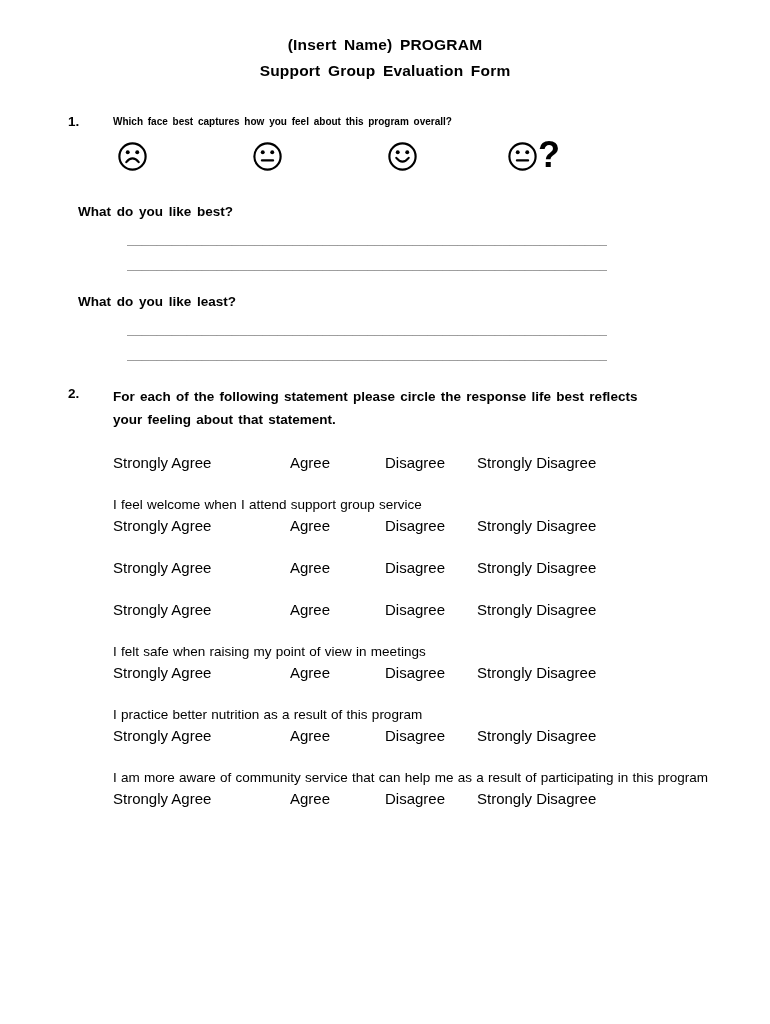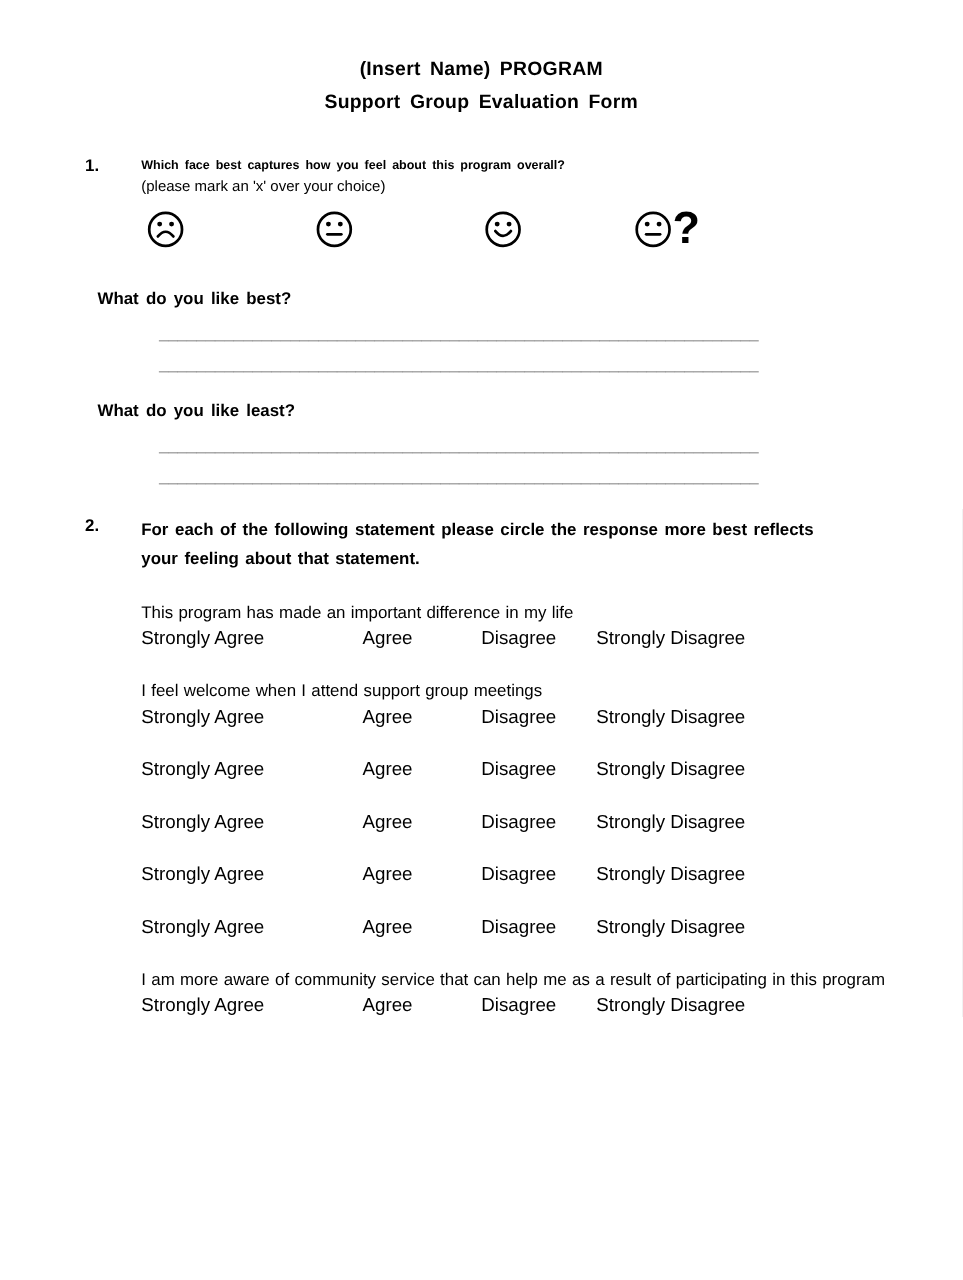--- a/index.html
+++ b/index.html
@@ -6,21 +6,21 @@
   .page {
     position:relative;
     width:770px; height:1024px;
     margin:0 auto;
     background:#ffffff;
     font-family:"Liberation Sans", sans-serif;
     color:#000;
     overflow:hidden;
   }
   .title-block {
-    padding-top:43px;
+    padding-top:32px;
     text-align:center;
     font-weight:bold;
     font-size:15.5px;
     line-height:26px;
     word-spacing:3px;
     letter-spacing:0.2px;
   }
   .q-row { display:flex; margin-left:68px; }
   .q-num { width:45px; font-weight:bold; font-size:13.5px; line-height:17px; flex:0 0 45px; }
   .q1-section { margin-top:29px; }
@@ -66,21 +66,20 @@
   <div class="title-block">
     <div>(Insert Name) PROGRAM</div>
     <div>Support Group Evaluation Form</div>
   </div>
 
   <div class="q1-section">
     <div class="q-row">
       <div class="q-num">1.</div>
       <div class="q1-text">Which face best captures how you feel about this program overall?</div>
     </div>
-    <div class="instruction">(please mark an 'x' over your choice)</div>
 
     <div class="faces-row" id="faces-row">
         <div class="face" title="sad face" style="left: 117px;">
           <svg width="31" height="31" viewBox="0 0 30 30">
             <circle cx="15" cy="15" r="12.7" fill="none" stroke="#000" stroke-width="2.1"></circle>
             <circle cx="10.4" cy="10.9" r="1.9" fill="#000"></circle>
             <circle cx="19.6" cy="10.9" r="1.9" fill="#000"></circle>
             <path d="M9 20.5 Q15 13.2 21 20.5" fill="none" stroke="#000" stroke-width="2.1" stroke-linecap="round"></path>
           </svg>
         </div>
@@ -120,72 +119,73 @@
     <div class="sub-label least">What do you like least?</div>
     <div class="lines-block">
       <div class="ans-line">______________________________________________________________________</div>
       <div class="ans-line">______________________________________________________________________</div>
     </div>
   </div>
 
   <div class="q2-section">
     <div class="q-row">
       <div class="q-num">2.</div>
-      <div class="q2-text">For each of the following statement please circle the response more best reflects your feeling about that statement.</div>
+      <div class="q2-text">For each of the following statement please circle the response life best reflects your feeling about that statement.</div>
     </div>
 
     <div class="statements" id="statements">
   <div class="stmt">
-    <div class="stmt-text">This program has made an important difference in my life</div>
-    <div class="opts">
-            <span class="opt">Strongly Agree</span>
-            <span class="opt">Agree</span>
-            <span class="opt">Disagree</span>
-            <span class="opt">Strongly Disagree</span>
-          </div>
-  </div>
-
-  <div class="stmt">
-    <div class="stmt-text">I feel welcome when I attend support group meetings</div>
-    <div class="opts">
-            <span class="opt">Strongly Agree</span>
-            <span class="opt">Agree</span>
-            <span class="opt">Disagree</span>
-            <span class="opt">Strongly Disagree</span>
-          </div>
-  </div>
-
-  <div class="stmt">
-    <div class="opts">
-            <span class="opt">Strongly Agree</span>
-            <span class="opt">Agree</span>
-            <span class="opt">Disagree</span>
-            <span class="opt">Strongly Disagree</span>
-          </div>
-  </div>
-
-  <div class="stmt">
-    <div class="opts">
-            <span class="opt">Strongly Agree</span>
-            <span class="opt">Agree</span>
-            <span class="opt">Disagree</span>
-            <span class="opt">Strongly Disagree</span>
-          </div>
-  </div>
-
-  <div class="stmt">
-    <div class="opts">
-            <span class="opt">Strongly Agree</span>
-            <span class="opt">Agree</span>
-            <span class="opt">Disagree</span>
-            <span class="opt">Strongly Disagree</span>
-          </div>
-  </div>
-
-  <div class="stmt">
+    <div class="opts">
+            <span class="opt">Strongly Agree</span>
+            <span class="opt">Agree</span>
+            <span class="opt">Disagree</span>
+            <span class="opt">Strongly Disagree</span>
+          </div>
+  </div>
+
+  <div class="stmt">
+    <div class="stmt-text">I feel welcome when I attend support group service</div>
+    <div class="opts">
+            <span class="opt">Strongly Agree</span>
+            <span class="opt">Agree</span>
+            <span class="opt">Disagree</span>
+            <span class="opt">Strongly Disagree</span>
+          </div>
+  </div>
+
+  <div class="stmt">
+    <div class="opts">
+            <span class="opt">Strongly Agree</span>
+            <span class="opt">Agree</span>
+            <span class="opt">Disagree</span>
+            <span class="opt">Strongly Disagree</span>
+          </div>
+  </div>
+
+  <div class="stmt">
+    <div class="opts">
+            <span class="opt">Strongly Agree</span>
+            <span class="opt">Agree</span>
+            <span class="opt">Disagree</span>
+            <span class="opt">Strongly Disagree</span>
+          </div>
+  </div>
+
+  <div class="stmt">
+    <div class="stmt-text">I felt safe when raising my point of view in meetings</div>
+    <div class="opts">
+            <span class="opt">Strongly Agree</span>
+            <span class="opt">Agree</span>
+            <span class="opt">Disagree</span>
+            <span class="opt">Strongly Disagree</span>
+          </div>
+  </div>
+
+  <div class="stmt">
+    <div class="stmt-text">I practice better nutrition as a result of this program</div>
     <div class="opts">
             <span class="opt">Strongly Agree</span>
             <span class="opt">Agree</span>
             <span class="opt">Disagree</span>
             <span class="opt">Strongly Disagree</span>
           </div>
   </div>
 
   <div class="stmt">
     <div class="stmt-text">I am more aware of community service that can help me as a result of participating in this program</div>

